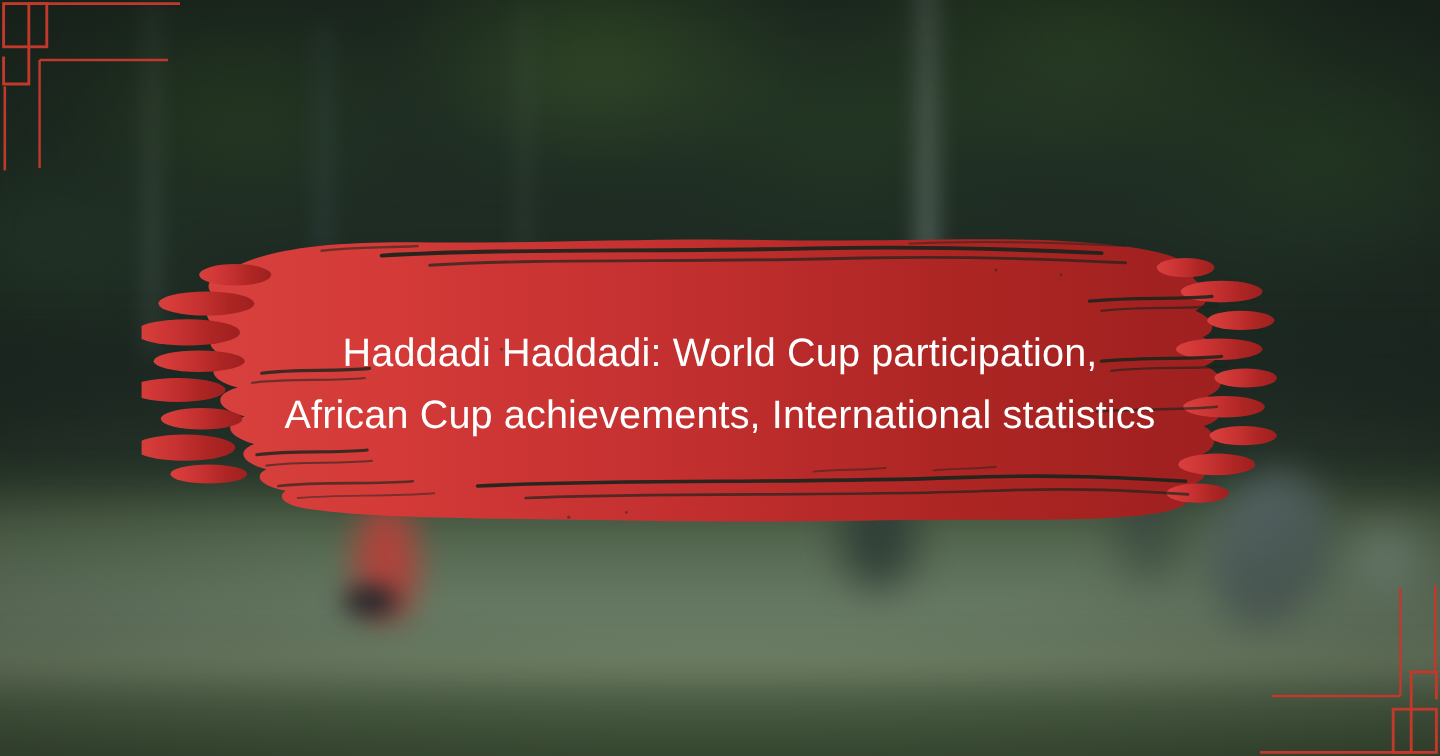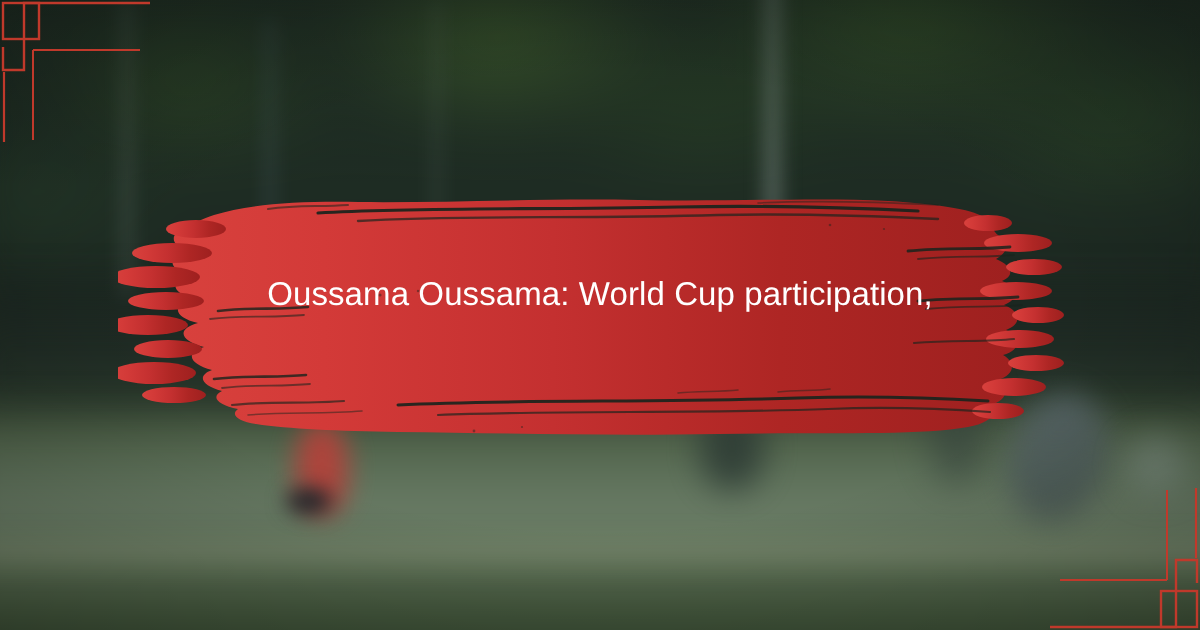--- a/index.html
+++ b/index.html
@@ -284,14 +284,15 @@
       <circle cx="300" cy="108" r="1.2"></circle>
       <circle cx="356" cy="248" r="1.4"></circle>
       <circle cx="404" cy="244" r="1.1"></circle>
       <circle cx="712" cy="42" r="1.3"></circle>
       <circle cx="766" cy="46" r="1.1"></circle>
     </g>
   </svg>
 </div>
 
 <div id="title-block">
-  <span class="tline">Oussama Oussama: World Cup participation,</span>
+  <span class="tline">Haddadi Haddadi: World Cup participation,</span>
+  <span class="tline">African Cup achievements, International statistics</span>
 </div>
 
 </body></html>

